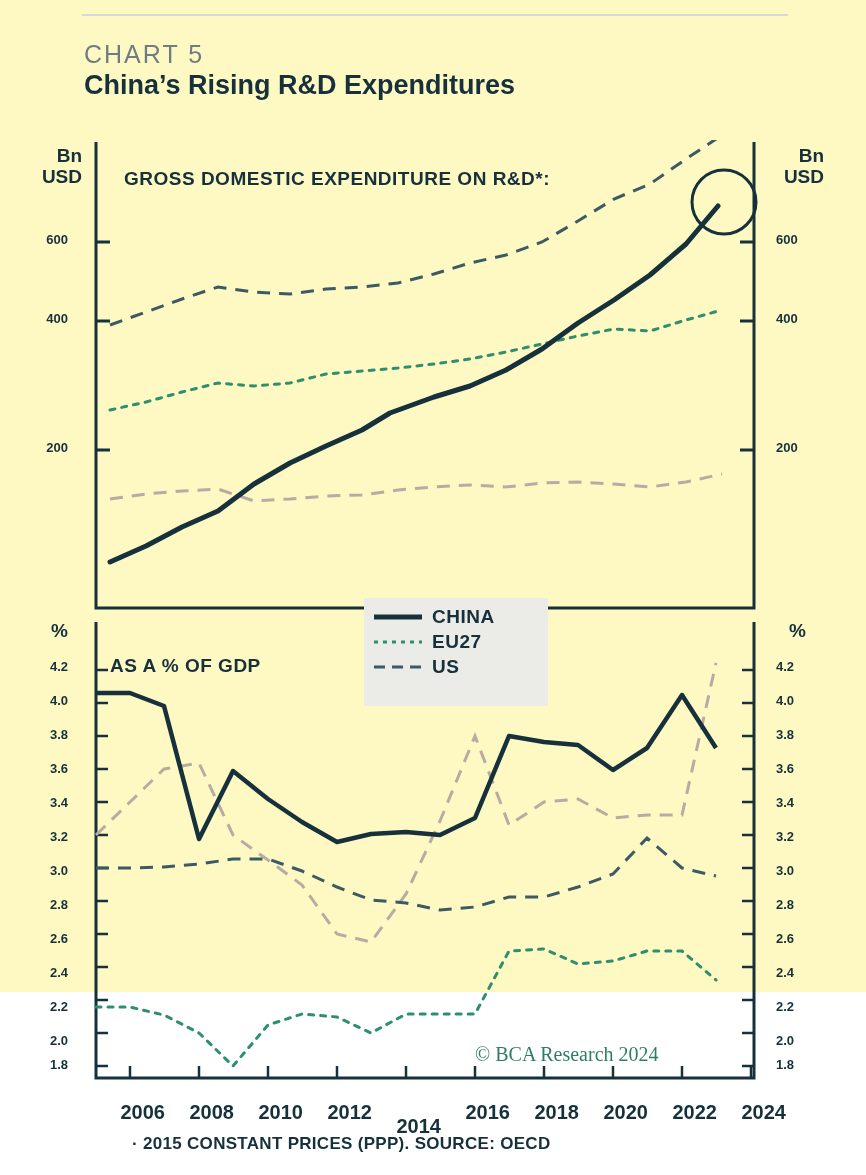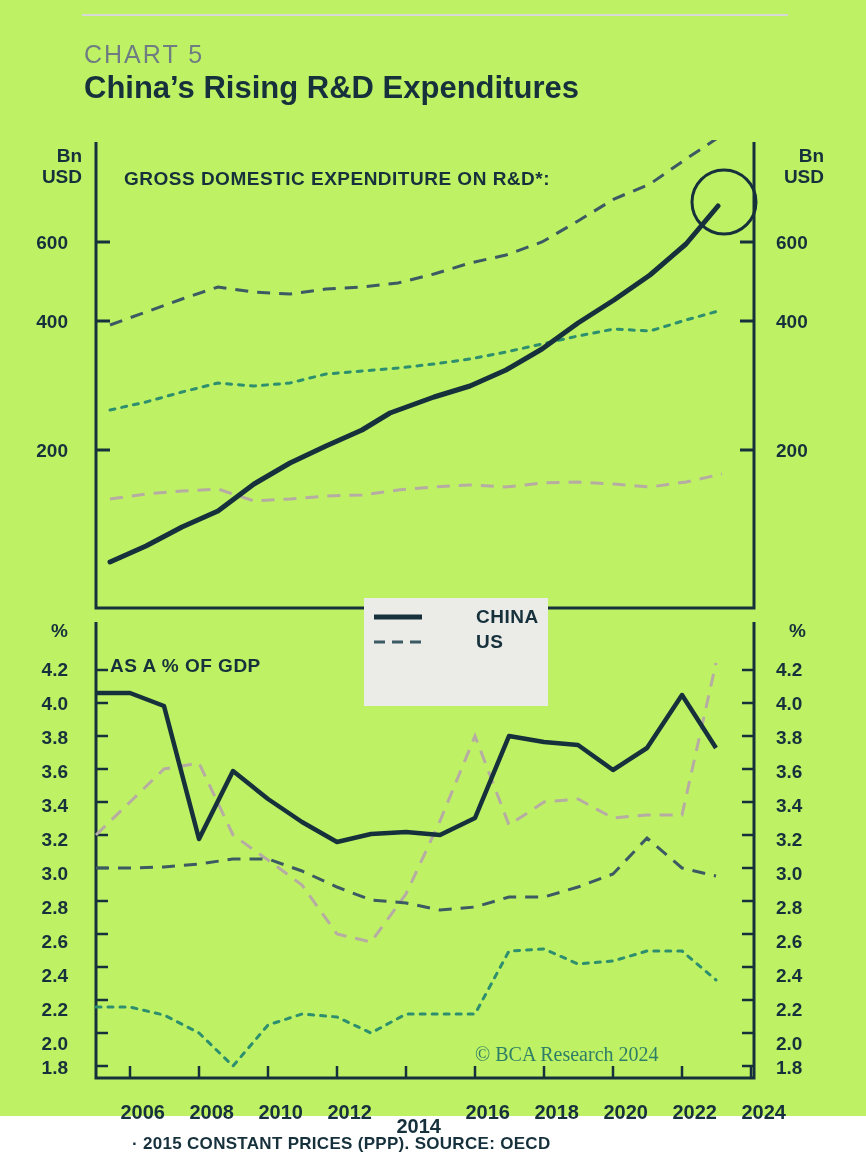--- a/index.html
+++ b/index.html
@@ -12,22 +12,22 @@
     height: 1175px;
     font-family: "Liberation Sans", sans-serif;
     color: #17303a;
     position: relative;
     overflow: hidden;
   }
   .page {
     position: absolute;
     left: 0; top: 0;
     width: 866px;
-    height: 1116px;
-    background: #bef264;
+    height: 992px;
+    background: #fef9c3;
   }
   .top-rule {
     position: absolute;
     left: 82px;
     top: 14px;
     width: 706px;
     height: 2px;
     background: #d8d8d8;
   }
   .chart-kicker {
@@ -36,21 +36,21 @@
     top: 40px;
     font-size: 25px;
     letter-spacing: 2px;
     font-weight: 400;
     color: #6f7d82;
   }
   .chart-title {
     position: absolute;
     left: 84px;
     top: 70px;
-    font-size: 31px;
+    font-size: 27px;
     font-weight: bold;
     letter-spacing: 0px;
     color: #16313c;
   }
   
   .axis-unit {
     position: absolute;
     font-size: 19px;
     font-weight: bold;
     color: #16313c;
@@ -59,21 +59,21 @@
   }
   .panel-label {
     position: absolute;
     font-size: 19px;
     font-weight: bold;
     letter-spacing: 0.5px;
     color: #16313c;
   }
   .tick-label {
     position: absolute;
-    font-size: 19px;
+    font-size: 13px;
     font-weight: bold;
     color: #16313c;
     white-space: nowrap;
   }
   .tick-label.right { text-align: left; }
   .tick-label.left  { text-align: right; }
   .xtick-label {
     position: absolute;
     font-size: 20px;
     font-weight: bold;
@@ -93,21 +93,20 @@
     width: 184px;
     height: 108px;
     background: #ebebe7;
     padding: 6px 10px 6px 10px;
     box-sizing: border-box;
   }
   .legend-row {
     display: flex;
     align-items: center;
     height: 25px;
-    gap: 44px;
   }
   .legend-swatch {
     width: 48px;
     height: 14px;
     margin-right: 10px;
     flex: 0 0 48px;
   }
   .legend-text {
     font-size: 19px;
     font-weight: bold;
@@ -183,20 +182,26 @@
 
     <circle cx="644" cy="62" r="32" fill="none" stroke="#16313c" stroke-width="3"></circle>
   </svg>
 
   <div class="legend">
     <div class="legend-row">
       <svg class="legend-swatch" viewBox="0 0 48 14">
         <line x1="0" y1="7" x2="48" y2="7" stroke="#16313c" stroke-width="5"></line>
       </svg>
       <span class="legend-text">CHINA</span>
+    </div>
+    <div class="legend-row">
+      <svg class="legend-swatch" viewBox="0 0 48 14">
+        <line x1="0" y1="7" x2="48" y2="7" stroke="#2e8f6e" stroke-width="3" stroke-dasharray="4,5"></line>
+      </svg>
+      <span class="legend-text">EU27</span>
     </div>
     <div class="legend-row">
       <svg class="legend-swatch" viewBox="0 0 48 14">
         <line x1="0" y1="7" x2="48" y2="7" stroke="#3b5a63" stroke-width="3" stroke-dasharray="11,7"></line>
       </svg>
       <span class="legend-text">US</span>
     </div>
   </div>
 
   <div class="axis-unit" style="left:34px; top:620px; width:34px;">%</div>

